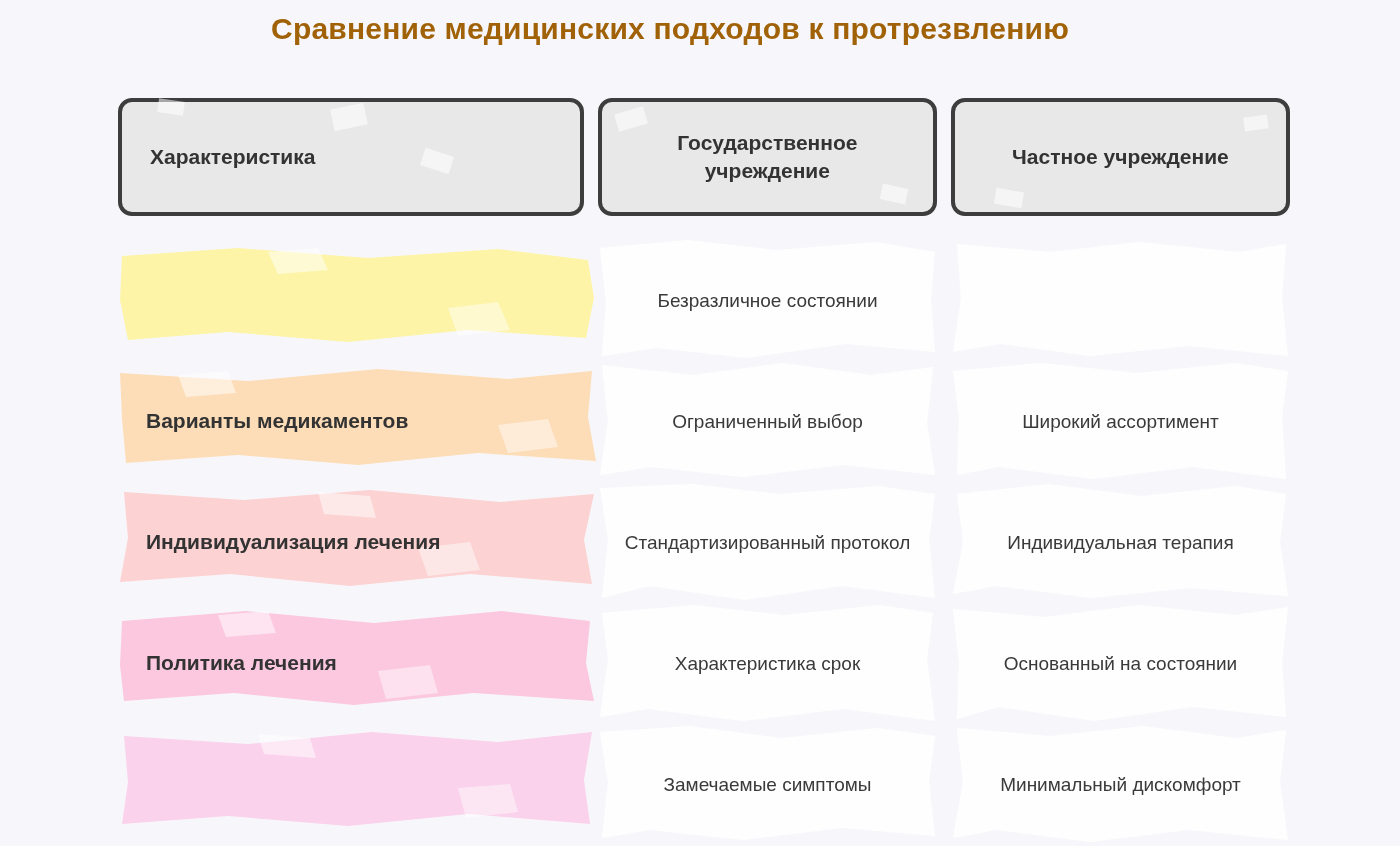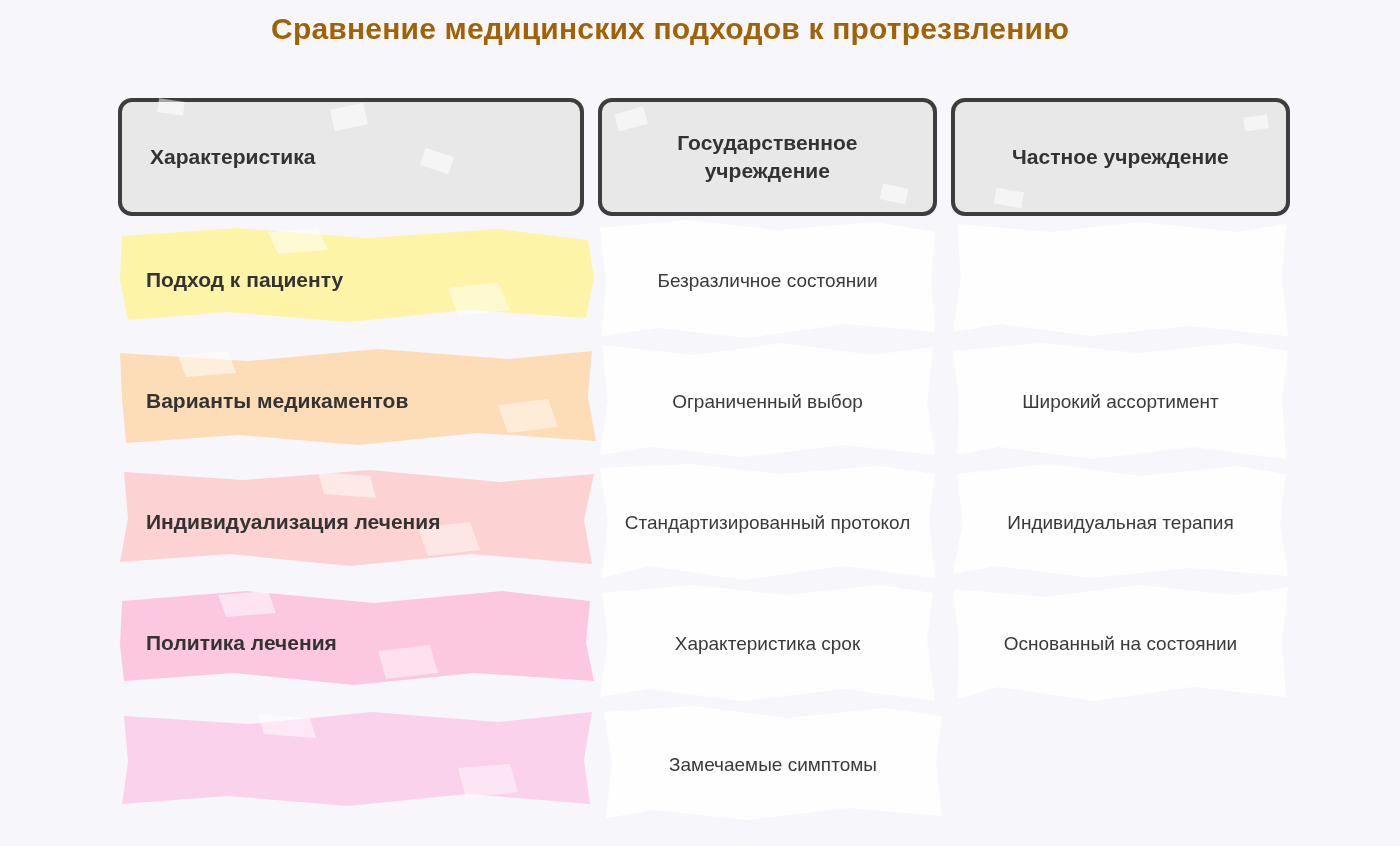--- a/index.html
+++ b/index.html
@@ -35,21 +35,21 @@
   }
 
   .row {
     display: flex;
     align-items: stretch;
   }
 
   
   .header-row {
     height: 118px;
-    margin-bottom: 4px;
+    margin-bottom: 24px;
   }
   .hcell {
     position: relative;
     background: #e8e8e8;
     border: 4px solid #3d3d3d;
     border-radius: 14px;
     display: flex;
     align-items: center;
     font-weight: bold;
     font-size: 21px;
@@ -161,21 +161,20 @@
     </div>
   </div>
 
   <div class="row body-row">
     <div class="label-cell">
       <svg class="label-shape" viewBox="0 0 480 100" preserveAspectRatio="none">
         <polygon class="band" points="4,10 120,2 250,12 380,3 470,14 476,52 468,92 350,84 230,96 110,86 10,94 2,54" fill="#fdf4a8"></polygon>
         <polygon fill="#ffffff" opacity="0.5" points="150,6 200,2 210,24 160,28"></polygon>
         <polygon fill="#ffffff" opacity="0.45" points="330,62 380,56 392,84 340,90"></polygon>
       </svg>
-      <span class="label-text">Подход к пациенту</span>
     </div>
     <div class="value-cell">
       <svg class="value-bg" viewBox="0 0 342 121" preserveAspectRatio="none">
         <polygon fill="#ffffff" points="2,8 90,0 180,10 280,2 340,12 336,60 340,112 250,104 150,118 60,108 4,116 8,62"></polygon>
       </svg>
       <span class="value-text">Безразличное состоянии</span>
     </div>
     <div class="value-cell">
       <svg class="value-bg" viewBox="0 0 342 121" preserveAspectRatio="none">
         <polygon fill="#ffffff" points="6,4 100,12 190,2 290,12 338,4 334,58 340,116 240,106 140,116 50,104 2,112 10,58"></polygon>
@@ -259,15 +258,21 @@
         <polygon fill="#ffffff" opacity="0.5" points="140,4 192,8 198,28 146,24"></polygon>
         <polygon fill="#ffffff" opacity="0.45" points="340,58 392,54 400,82 348,88"></polygon>
       </svg>
     </div>
     <div class="value-cell">
       <svg class="value-bg" viewBox="0 0 342 121" preserveAspectRatio="none">
         <polygon fill="#ffffff" points="2,8 92,2 186,14 282,4 340,12 334,58 340,112 246,104 146,116 52,106 4,114 10,58"></polygon>
       </svg>
       <span class="value-text">Замечаемые симптомы</span>
     </div>
+    <div class="value-cell">
+      <svg class="value-bg" viewBox="0 0 342 121" preserveAspectRatio="none">
+        <polygon fill="#ffffff" points="6,4 100,12 194,2 288,14 338,6 332,58 340,116 240,106 140,118 46,106 2,114 12,58"></polygon>
+      </svg>
+      <span class="value-text">Минимальный дискомфорт</span>
+    </div>
   </div>
 
 </div>
 
 </body></html>

